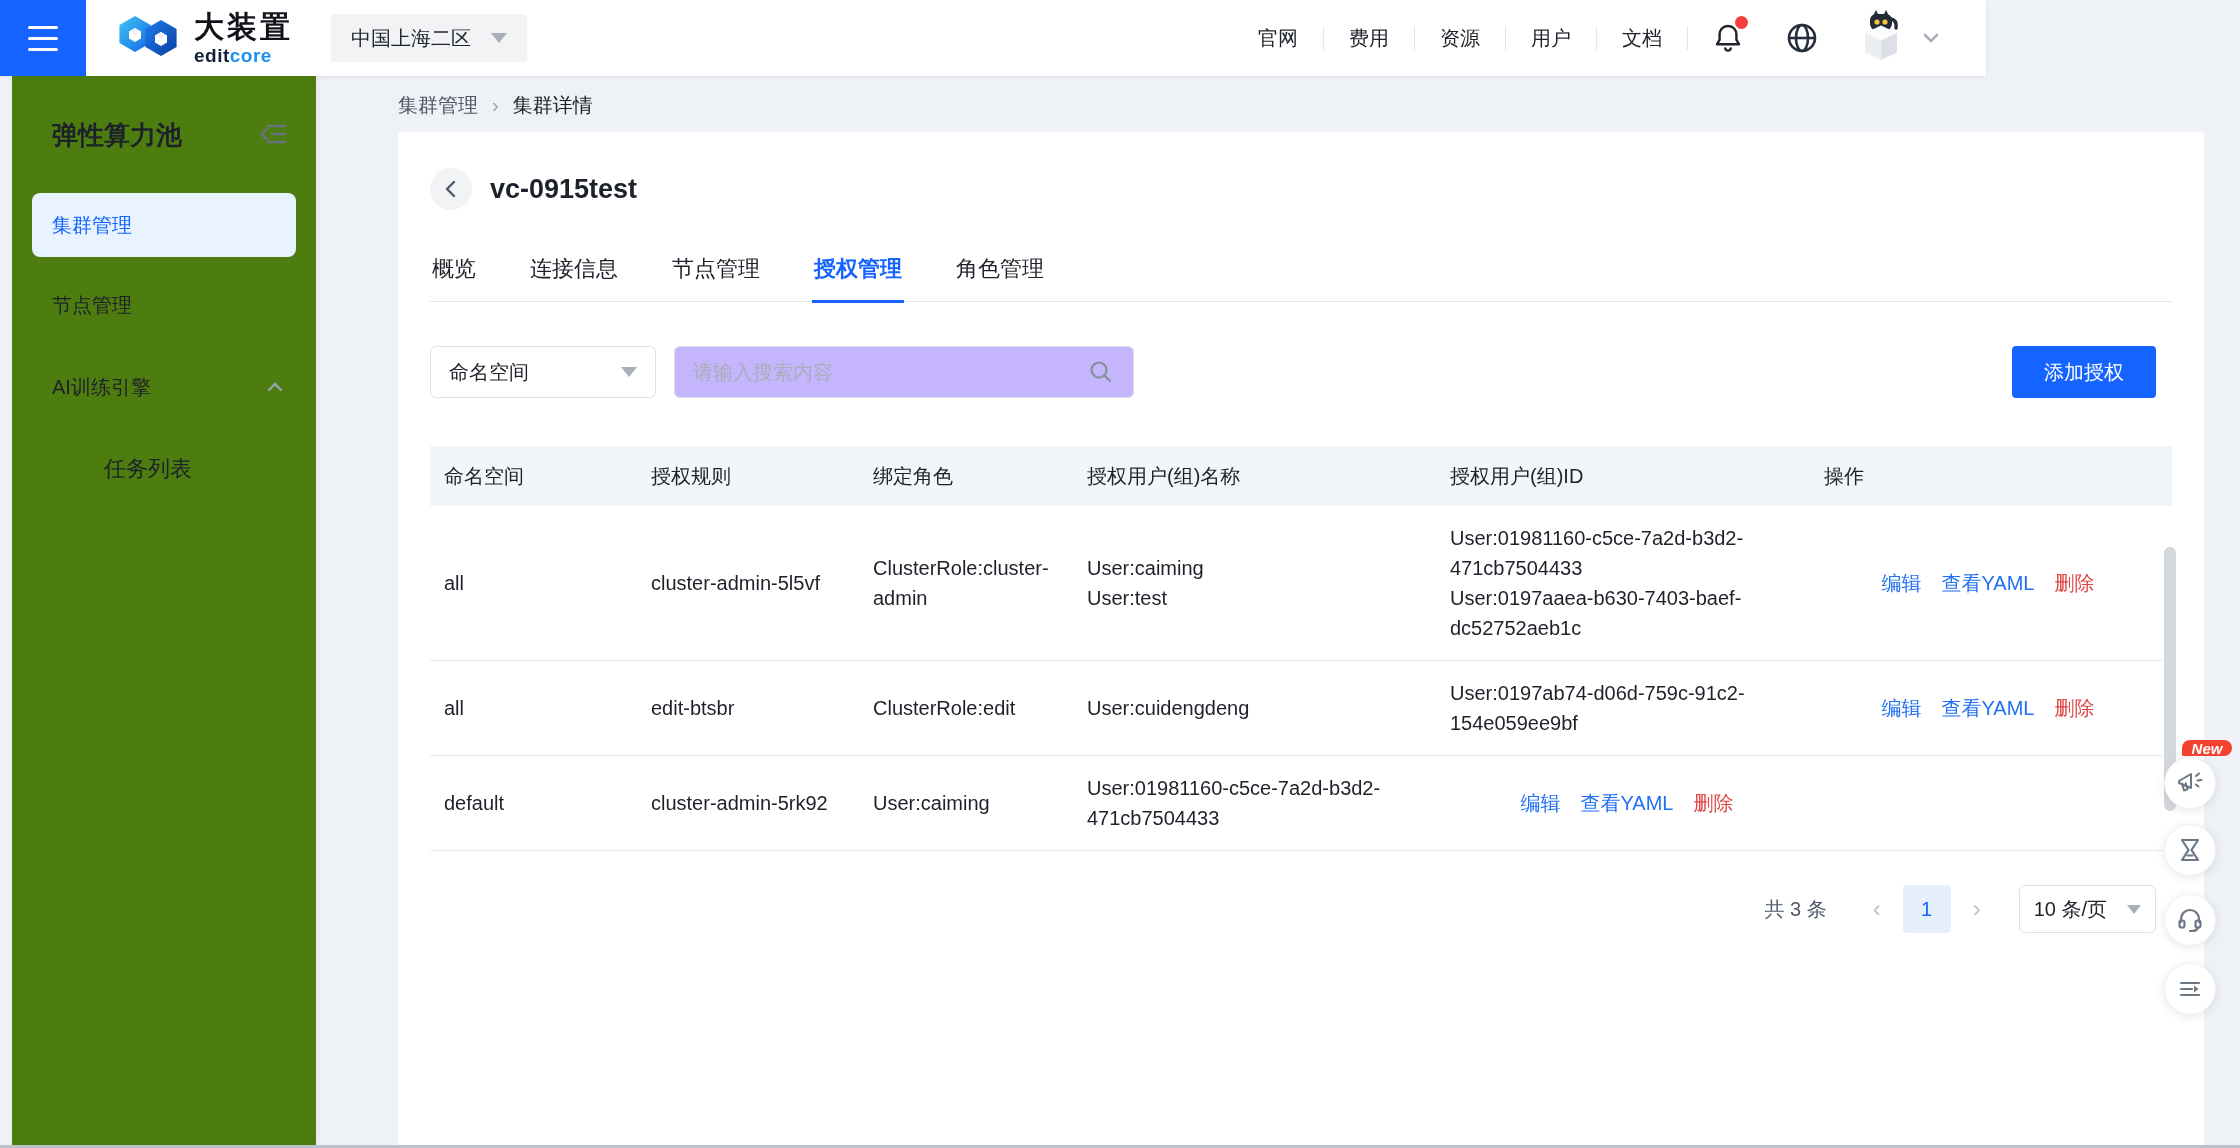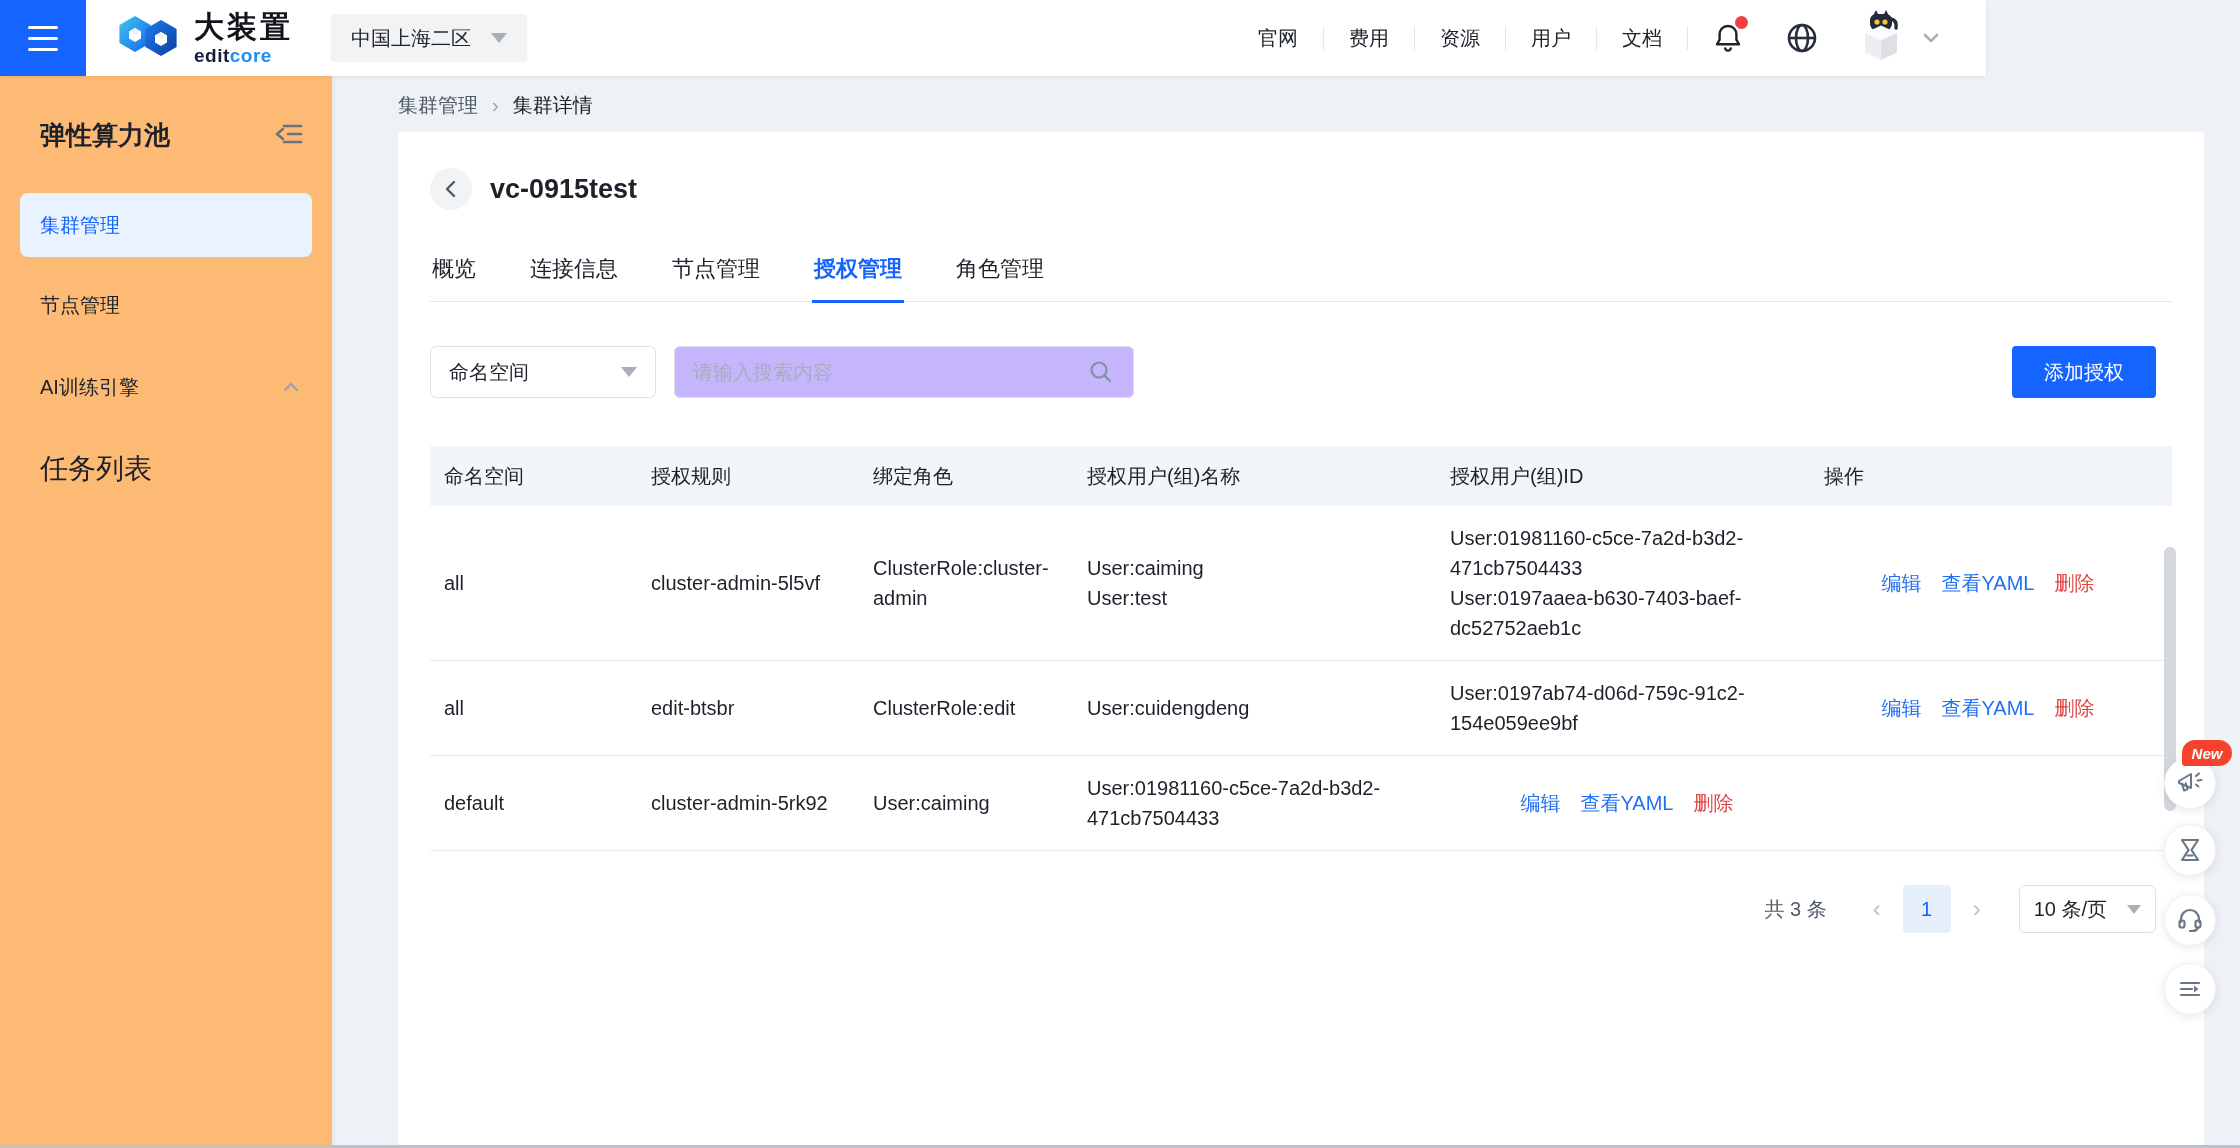--- a/index.html
+++ b/index.html
@@ -33,32 +33,32 @@
   .hnav { margin-left:auto; display:flex; align-items:center; }
   .hnav-item { font-size:20px; padding:0 25px; cursor:pointer; white-space:nowrap; }
   .hnav-sep { width:1px; height:24px; background:#e5e6eb; }
   .icon-btn { position:relative; display:flex; align-items:center; justify-content:center; cursor:pointer; }
   .bell-wrap { margin:0 16px 0 22px; }
   .red-dot { position:absolute; right:-2px; top:-4px; width:13px; height:13px; border-radius:50%; background:#f53f3f; }
   .globe-wrap { margin:0 22px; }
   .avatar-wrap { display:flex; align-items:center; gap:12px; margin:0 44px 0 12px; cursor:pointer; }
   
   .sidebar {
-    position:absolute; left:0; top:76px; width:332px; height:1072px; background:#fdba74;
+    position:absolute; left:12px; top:76px; width:304px; height:1072px; background:#4d7c0f;
     box-shadow:2px 0 6px rgba(31,35,41,.05); z-index:20;
   }
   .sb-head { display:flex; align-items:center; justify-content:space-between; padding:42px 28px 0 40px; }
   .sb-title { font-size:26px; font-weight:bold; }
   .sb-item { height:64px; display:flex; align-items:center; font-size:20px; cursor:pointer; }
   .sb-item.active {
     margin:40px 20px 0 20px; padding-left:20px; background:#e9f3ff; border-radius:8px; color:#1664ff;
   }
   .sb-item.plain { margin-top:16px; padding-left:40px; }
   .sb-group { margin-top:18px; padding:0 30px 0 40px; height:64px; display:flex; align-items:center; justify-content:space-between; font-size:20px; cursor:pointer; }
-  .sb-child { margin-top:18px; padding-left:40px; height:64px; display:flex; align-items:center; font-size:28px; cursor:pointer; }
+  .sb-child { margin-top:18px; padding-left:92px; height:64px; display:flex; align-items:center; font-size:22px; cursor:pointer; }
   
   .breadcrumb { position:absolute; left:398px; top:92px; display:flex; align-items:center; font-size:20px; z-index:10; }
   .bc-link { color:#4e5969; cursor:pointer; }
   .bc-sep { color:#9aa2af; padding:0 14px; font-size:20px; }
   .bc-current { color:#1d2129; }
   .card {
     position:absolute; left:398px; top:132px; width:1806px; height:1016px;
     background:#fff; border-radius:4px; padding:0 32px; z-index:5;
   }
   .page-head { display:flex; align-items:center; gap:18px; padding-top:36px; }
@@ -110,21 +110,21 @@
   .pg-size { margin-left:22px; height:48px; border:1px solid #dcdfe5; border-radius:6px; display:flex; align-items:center; gap:20px; padding:0 14px; color:#1d2129; cursor:pointer; background:#fff; }
   .pg-size .caret-down { border-left-width:7px; border-right-width:7px; border-top-width:9px; }
   
   .scroll-thumb { position:absolute; left:1766px; top:415px; width:12px; height:264px; border-radius:6px; background:#d4d7dc; cursor:pointer; }
   .float-btn {
     position:absolute; left:2164px; width:52px; height:52px; border-radius:50%; background:#fff;
     border:1px solid #eef0f4; box-shadow:0 2px 10px rgba(31,35,41,.10);
     display:flex; align-items:center; justify-content:center; cursor:pointer; z-index:40;
   }
   .new-badge {
-    position:absolute; left:2182px; top:740px; width:50px; height:26px; background:#f4422e; border-radius:13px 13px 13px 3px;
+    position:absolute; left:2182px; top:740px; width:50px; height:16px; background:#f4422e; border-radius:13px 13px 13px 3px;
     color:#fff; font-size:15px; font-weight:bold; font-style:italic; display:flex; align-items:center; justify-content:center; z-index:41;
   }
   .window-edge { position:absolute; left:0; bottom:0; width:2240px; height:3px; background:#bcc1ca; z-index:50; }
 </style>
 </head>
 <body>
 
 <div class="header">
   <div class="hamburger">
     <i></i>

